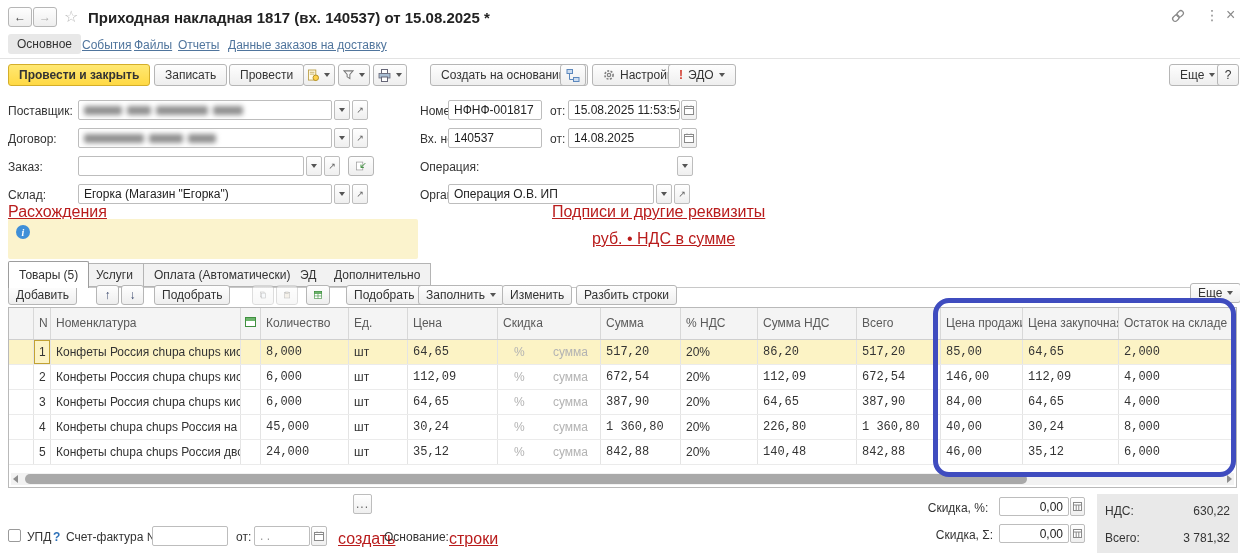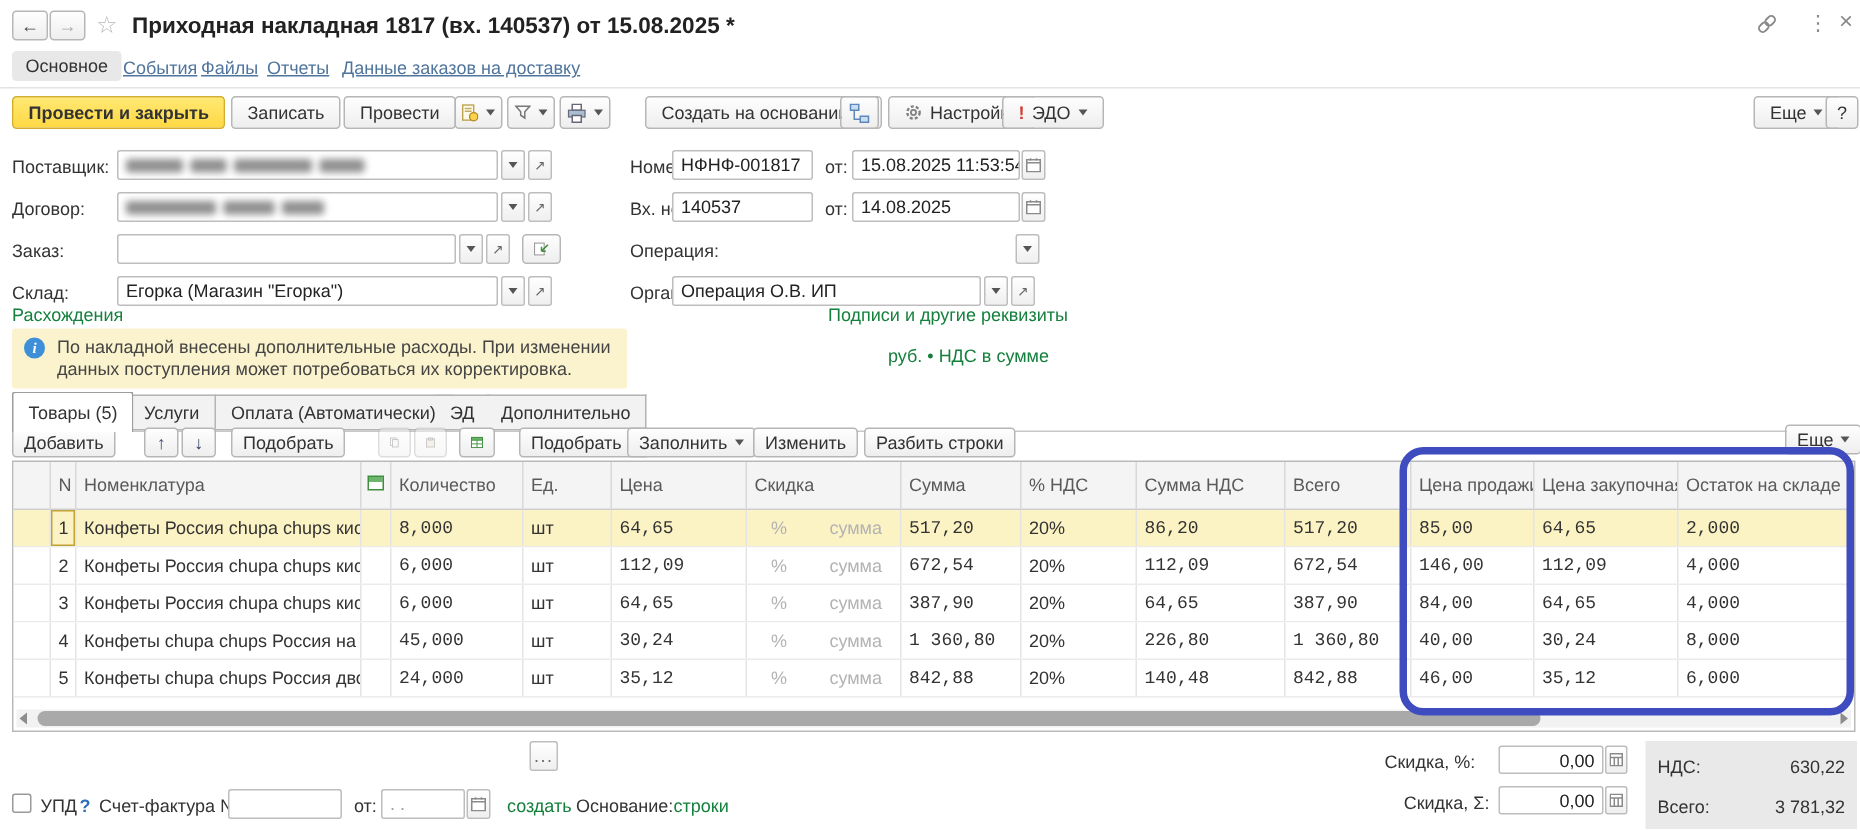--- a/index.html
+++ b/index.html
@@ -18,21 +18,21 @@
   .dis{opacity:.45;}
   
   .inp{position:absolute;height:20px;border:1px solid #bdbdbd;border-radius:2px;background:#fff;
        box-sizing:border-box;display:flex;align-items:center;padding:0 5px;font-size:12px;color:#222;
        white-space:nowrap;overflow:hidden;}
   .inp.ar{justify-content:flex-end;}
   .mini{position:absolute;width:16px;height:20px;border:1px solid #bdbdbd;border-radius:2px;
         background:linear-gradient(#fff,#efefef);box-sizing:border-box;display:flex;
         align-items:center;justify-content:center;cursor:pointer;}
   .lbl{position:absolute;font-size:12px;color:#333;white-space:nowrap;}
-  .lnk{position:absolute;font-size:12px;color:#15803d;cursor:pointer;white-space:nowrap;}
+  .lnk{position:absolute;font-size:16px;color:#b91c1c;text-decoration:underline;cursor:pointer;white-space:nowrap;}
   .open-ico{font-size:9px;color:#666;line-height:1;}
   .redact{display:inline-flex;gap:5px;filter:blur(2.5px);}
   .redact i{display:block;height:9px;background:#909090;border-radius:2px;}
   
   .navchip{position:absolute;background:#e8e8e8;border-radius:3px;padding:3px 9px;font-size:12px;color:#333;cursor:pointer;}
   .navlnk{position:absolute;font-size:12px;color:#50759d;text-decoration:underline;cursor:pointer;}
   
   .banner{position:absolute;left:8px;top:219px;width:410px;height:40px;background:#fbf3cd;border-radius:2px;
           box-sizing:border-box;padding:5px 8px 4px 30px;font-size:12px;color:#444;line-height:15px;}
   .info-ico{position:absolute;left:8px;top:6px;width:14px;height:14px;border-radius:50%;background:#3f8fd8;
@@ -283,21 +283,20 @@
   <div class="mini" style="left:674px;top:184px;">
       <span class="open-ico">↗</span>
     </div>
 
   <a class="lnk" style="left:8px;top:203px;">Расхождения</a>
   <a class="lnk" style="left:552px;top:203px;">Подписи и другие реквизиты</a>
   <a class="lnk" style="left:592px;top:230px;">руб. • НДС в сумме</a>
 
   <div class="banner">
     <span class="info-ico">i</span>
-    <span>По накладной внесены дополнительные расходы. При изменении данных поступления может потребоваться их корректировка.</span>
   </div>
 
   <div class="dtab first active" style="left:8px;">
       <span>Товары (5)</span>
     </div>
   <div class="dtab" style="left:86px;">
       <span>Услуги</span>
     </div>
   <div class="dtab" style="left:144px;">
       <span>Оплата (Автоматически)</span>
@@ -510,21 +509,21 @@
       <rect x="0.5" y="1.5" width="9" height="8" fill="#fff" stroke="#8a8a8a"></rect>
       <line x1="0.5" y1="3.5" x2="9.5" y2="3.5" stroke="#8a8a8a"></line>
       <line x1="3" y1="0.5" x2="3" y2="2" stroke="#8a8a8a"></line>
       <line x1="7" y1="0.5" x2="7" y2="2" stroke="#8a8a8a"></line>
     </svg>
   </div>
   <a class="lnk" style="left:338px;top:530px;">создать</a>
   <div class="lbl" style="left:384px;top:530px;">Основание:</div>
   <a class="lnk" style="left:449px;top:530px;">строки</a>
 
-  <div class="lbl" style="left:923px;top:501px;width:70px;text-align:left;">Скидка, %:</div>
+  <div class="lbl" style="left:923px;top:501px;width:70px;text-align:center;">Скидка, %:</div>
   <div class="inp ar" style="left:999px;top:497px;width:70px;height:19px;">
       <span>0,00</span>
     </div>
   <div class="mini" style="left:1070px;top:497px;width:15px;height:19px;">
     <svg width="9" height="9" viewBox="0 0 9 9">
       <rect x="0.5" y="0.5" width="8" height="8" fill="#fff" stroke="#8a8a8a"></rect>
       <line x1="0.5" y1="3" x2="8.5" y2="3" stroke="#8a8a8a"></line>
       <line x1="3.2" y1="3" x2="3.2" y2="8.5" stroke="#8a8a8a"></line>
       <line x1="5.8" y1="3" x2="5.8" y2="8.5" stroke="#8a8a8a"></line>
     </svg>

